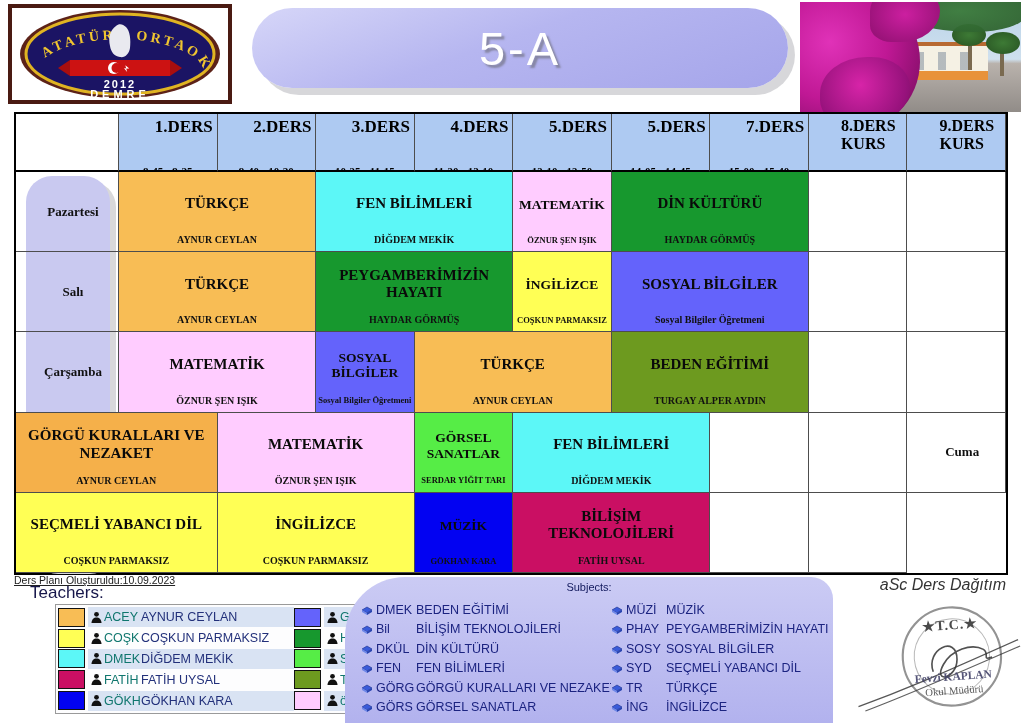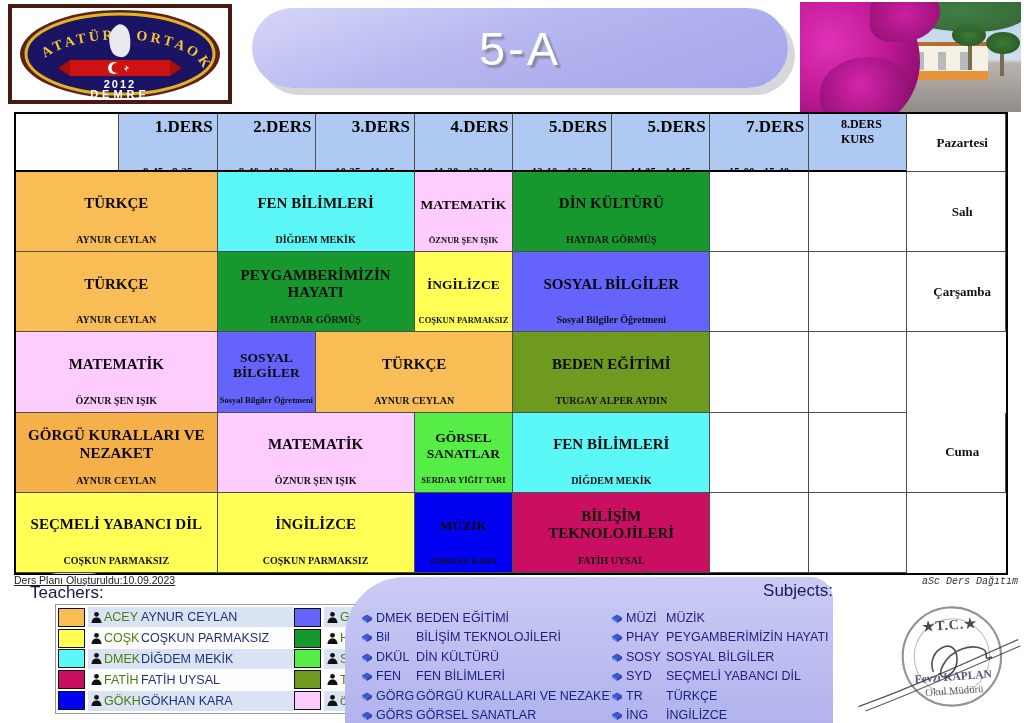--- a/index.html
+++ b/index.html
@@ -46,52 +46,52 @@
   .tt-grid { position:relative; z-index:1; width:100%; height:100%;
              display:grid; grid-template-columns:103px repeat(9,1fr);
              grid-template-rows:58px repeat(5,1fr);
              font-family:"Liberation Serif", serif; }
   .cell { border-right:1px solid #4d4d4d; border-bottom:1px solid #4d4d4d; }
   .corner { background:#fff; border-bottom-width:2px; border-bottom-color:#000; }
   .hd { background:#aecaf2; border-bottom-width:2px; border-bottom-color:#000;
         display:flex; flex-direction:column; justify-content:space-around; align-items:center;
         padding:3px 0; }
   .hd .p-label { font-weight:bold; font-size:17px; color:#000;margin-left:32px; }
-  .hd.sm .p-label { font-size:12px; }
+  .hd.sm .p-label { font-size:16px; }
   .hd .p-time { font-weight:bold; font-size:11px; color:#000; white-space:nowrap;margin-top:28px; }
   .dayc { background:transparent; display:flex; align-items:center; justify-content:center;
           font-weight:bold; font-size:13px; color:#111;padding-left:12px; }
   .les { display:flex; flex-direction:column; text-align:center; }
   .les .ttl { flex:1; display:flex; align-items:center; justify-content:center;
               font-weight:bold; font-size:15px; line-height:1.15; color:#0a0a0a; padding:2px 4px 0 4px; }
   .les .tch { font-weight:bold; font-size:10px; color:#111; padding:0 2px 6px 2px; line-height:1.1; }
   .les.narrow .ttl { font-size:13.5px; }
   .les.narrow .tch { font-size:8.5px; }
 
   
   .created { position:absolute; left:14px; top:574px; font-size:10.5px; color:#222;
              text-decoration:underline; }
-  .asc { position:absolute; right:6px; top:576px; font-size:10px; font-style:italic; color:#333;font-family:Liberation Mono, monospace; }
+  .asc { position:absolute; right:18px; top:576px; font-size:16px; font-style:italic; color:#333; }
   .teachers-title { position:absolute; left:30px; top:583px; font-size:17px; color:#16164a; }
   .legend { position:absolute; left:55px; top:604px; width:478px; height:110px;
             border:1px solid #9a9a9a; background:#fdfdfe; display:flex; padding:2px; }
   .lg-col { width:50%; display:flex; flex-direction:column; }
   .lg-row { flex:1; display:flex; align-items:center; }
   .lg-swatch { width:27px; height:19px; border:1px solid #111; flex-shrink:0; margin-right:3px; }
   .lg-strip { flex:1; height:20px; display:flex; align-items:center; overflow:hidden;
               white-space:nowrap; padding-left:2px; }
   .lg-strip.alt { background:#d9e3f3; }
-  .lg-abbr { width:37px; flex-shrink:0; overflow:hidden; font-size:12.5px; color:#4d7c0f; }
+  .lg-abbr { width:37px; flex-shrink:0; overflow:hidden; font-size:12.5px; color:#0f766e; }
   .lg-name { font-size:12.5px; color:#22307a; }
   .p-icon { margin:0 2px 0 1px; flex-shrink:0; display:inline-flex; }
 
   .subjects-panel { position:absolute; left:345px; top:577px; width:488px; height:146px;
                     border-radius:60px 22px 0 0;
                     background:linear-gradient(180deg,#cbcbf4,#b2b2ee); }
-  .subjects-title { text-align:right; margin-top:4px; font-size:17px; color:#131a5e; }
+  .subjects-title { text-align:center; margin-top:4px; font-size:11px; color:#131a5e; }
   .subj-cols { display:flex; padding:7px 6px 0 16px; }
   .subj-col { display:flex; flex-direction:column; }
   .subj-col.left { width:250px; }
   .subj-row { display:flex; align-items:center; height:19.5px; white-space:nowrap; overflow:hidden; }
   .sj-abbr { width:40px; flex-shrink:0; overflow:hidden; font-size:12.5px; color:#1b2380; }
   .sj-name { font-size:12.5px; color:#1b2380; }
   .b-icon { margin-right:3px; flex-shrink:0; display:inline-flex; }
 
   .receipt { position:absolute; left:4px; top:686px; font-size:25px; color:#182546; z-index:5; }
 
@@ -171,20 +171,24 @@
           <div class="p-time">14:05 - 14:45</div>
         </div>
         <div class="cell hd">
           <div class="p-label">7.DERS</div>
           <div class="p-time">15:00 - 15:40</div>
         </div>
         <div class="cell hd sm">
           <div class="p-label">8.DERS KURS</div>
           <div class="p-time">15:55 - 16:35</div>
         </div>
+        <div class="cell hd sm">
+          <div class="p-label">9.DERS KURS</div>
+          <div class="p-time">16:50 - 17:30</div>
+        </div>
         <div class="cell dayc">Pazartesi</div>
         <div class="cell les" style="background: rgb(248, 189, 85); grid-column: span 2;">
           <div class="ttl">TÜRKÇE</div>
           <div class="tch">AYNUR CEYLAN</div>
         </div>
         <div class="cell les" style="background: rgb(92, 247, 247); grid-column: span 2;">
           <div class="ttl">FEN BİLİMLERİ</div>
           <div class="tch">DİĞDEM MEKİK</div>
         </div>
         <div class="cell les narrow" style="background: rgb(255, 204, 255); grid-column: span 1;">

